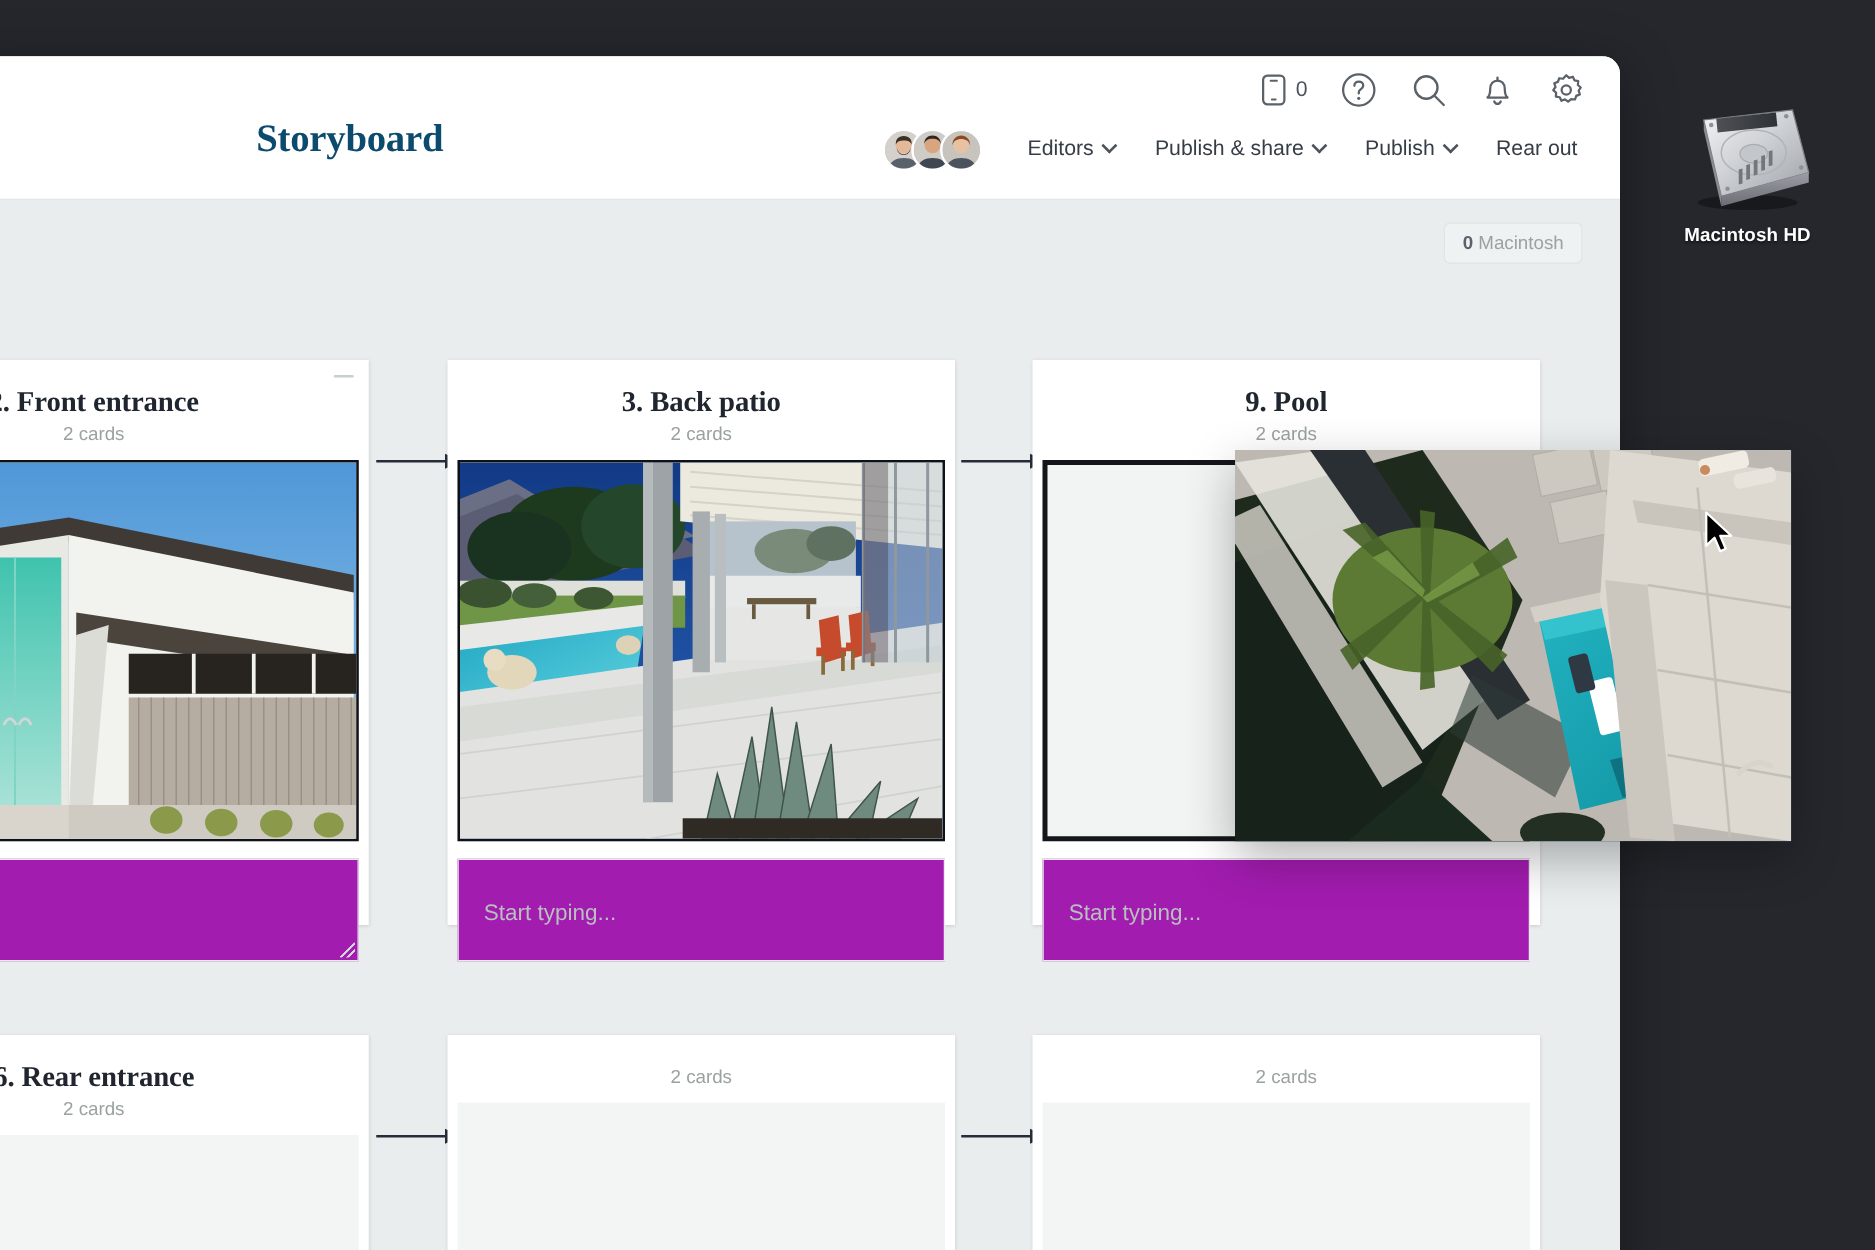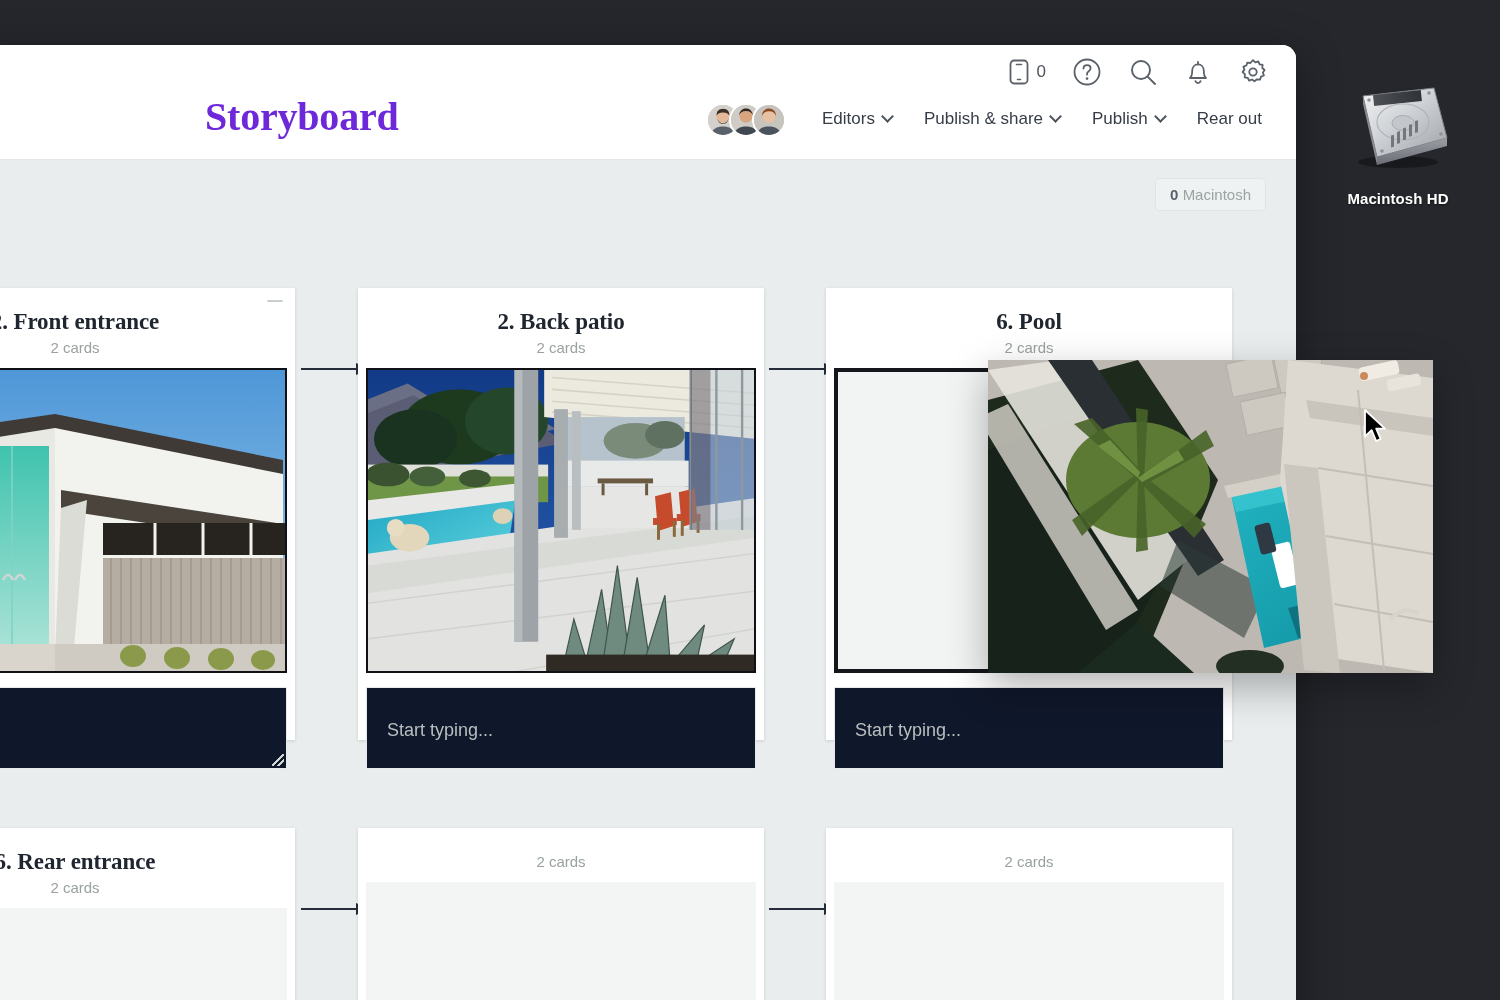--- a/index.html
+++ b/index.html
@@ -17,21 +17,21 @@
   
   #hd-icon {
     position: absolute;
     left: 1337px; top: 78px;
     width: 122px;
     text-align: center;
     user-select: none;
   }
   #hd-icon .glyph { width: 122px; height: 96px; display: block; }
   #hd-icon .label {
-    margin-top: 16px;
+    margin-top: 6px;
     color: #ffffff;
     font-size: 15px;
     font-weight: bold;
     letter-spacing: .1px;
     text-shadow: 0 1px 2px rgba(0,0,0,.55);
     text-align: center;
   }
 
   
   #window {
@@ -61,23 +61,23 @@
   .tbicon svg { display: block; }
   #device-count {
     font-size: 17px; color: #4c535d;
     margin-left: 7px;
   }
   #app-title {
     position: absolute;
     left: 245px; top: 48px;
     font-family: "Liberation Serif", serif;
     font-weight: bold;
-    font-size: 40px;
+    font-size: 31px;
     letter-spacing: -.2px;
-    color: #6d28d9;
+    color: #0c4a6e;
     text-align: right;
   }
   #menu-row {
     position: absolute;
     right: 18px; top: 58px;
     display: flex; align-items: flex-start;
     gap: 0;
   }
   #avatars { display: flex; align-items: center; margin-right: 20px; }
   .avatar {
@@ -176,21 +176,21 @@
     height: 305px;
     background: #f3f5f5;
     display: flex;
     align-items: center;
     justify-content: center;
   }
   .card-input {
     margin: 14px 8px 12px 8px;
     height: 82px;
     border: 1px solid #e6eaea;
-    background: #0f172a;
+    background: #a21caf;
     position: relative;
   }
   .card-input .ph {
     position: absolute;
     left: 20px; top: 32px;
     font-size: 18px;
     color: #b9bfbf;
   }
   .resize-grip {
     position: absolute;
@@ -501,21 +501,21 @@
           </svg>
         </div>
         <div class="card-input">
 
           <span class="resize-grip"></span>
         </div>
       </div>
 
       <div class="card" style="left:398px; top:128px; width:406px; height:452px;">
         <div class="card-head">
-          <div class="card-title">2. Back patio</div>
+          <div class="card-title">3. Back patio</div>
           <div class="card-sub">2 cards</div>
         </div>
         <div class="card-photo">
           <svg viewBox="0 0 390 305" preserveAspectRatio="xMidYMid slice">
             <defs>
               <linearGradient id="sky2" x1="0" y1="0" x2="0" y2="1">
                 <stop offset="0" stop-color="#123a86"></stop>
                   <stop offset="1" stop-color="#2a63b8"></stop>
               </linearGradient>
               <linearGradient id="pool2" x1="0" y1="0" x2="1" y2="1">
@@ -614,21 +614,21 @@
             <rect x="180" y="288" width="210" height="17" fill="#2f2a24"></rect>
           </svg>
         </div>
         <div class="card-input">
           <span class="ph">Start typing...</span>
         </div>
       </div>
 
       <div class="card" style="left:866px; top:128px; width:406px; height:452px;">
         <div class="card-head">
-          <div class="card-title">6. Pool</div>
+          <div class="card-title">9. Pool</div>
           <div class="card-sub">2 cards</div>
         </div>
         <div class="dropzone"></div>
         <div class="card-input">
           <span class="ph">Start typing...</span>
         </div>
       </div>
 
       <div class="card" style="left:-105px; top:668px; width:440px; height:452px;">
         <div class="card-head">

